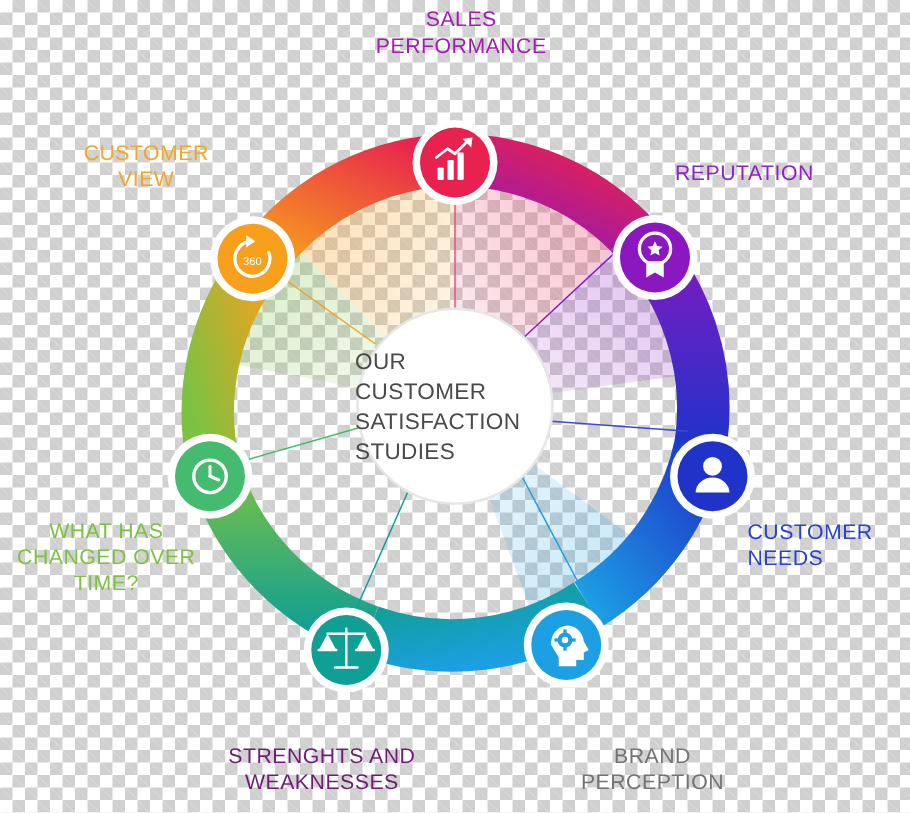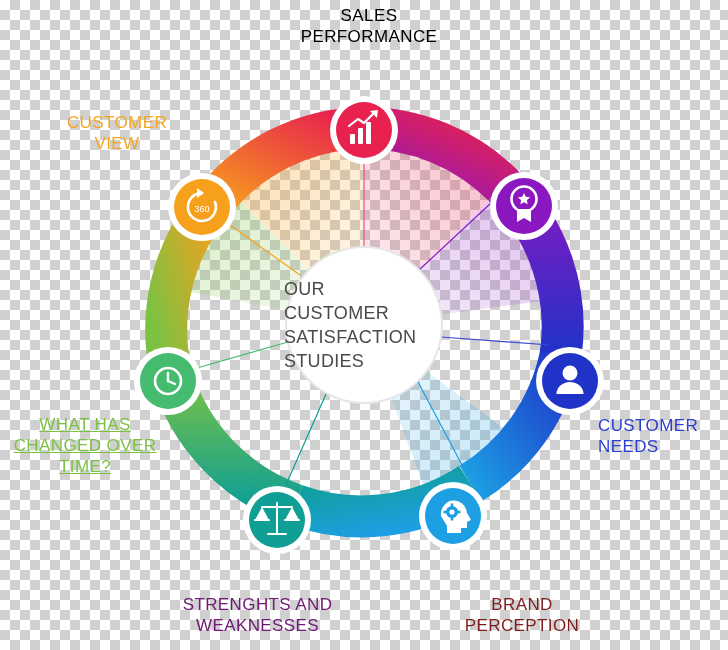--- a/index.html
+++ b/index.html
@@ -194,33 +194,34 @@
         <text x="202" y="212" text-anchor="middle" font-family="Liberation Sans, sans-serif" font-size="9" fill="#ffffff">360</text>
       </g>
     </g>
   </svg>
 
   <div style="position:absolute;left:284px;top:277px;width:160px;color:#4a4a4a;font-size:18px;line-height:24px;letter-spacing:0.3px;white-space:pre-line;">OUR
 CUSTOMER
 SATISFACTION
 STUDIES</div>
 
-  <div class="label" style="left:274px;top:5px;width:190px;color:#000000;">SALES
+  <div class="label" style="left:274px;top:5px;width:190px;color:#a21caf;">SALES
 PERFORMANCE</div>
 
+  <div class="label" style="left:540px;top:128px;width:180px;color:#8e24c4;text-align:left;">REPUTATION</div>
 
   <div class="label" style="left:598px;top:415px;width:130px;color:#2b3fd0;text-align:left;">CUSTOMER
 NEEDS</div>
 
-  <div class="label" style="left:432px;top:594px;width:180px;color:#7f1d1d;">BRAND
+  <div class="label" style="left:432px;top:594px;width:180px;color:#737373;">BRAND
 PERCEPTION</div>
 
   <div class="label" style="left:150px;top:594px;width:215px;color:#701a75;">STRENGHTS AND
 WEAKNESSES</div>
 
-  <div class="label" style="left:0px;top:414px;width:170px;color:#7cc242;text-decoration:underline;">WHAT HAS
+  <div class="label" style="left:0px;top:414px;width:170px;color:#7cc242;">WHAT HAS
 CHANGED OVER
 TIME?</div>
 
   <div class="label" style="left:42px;top:112px;width:150px;color:#f5a623;">CUSTOMER
 VIEW</div>
 
 </div>
 
 </body></html>

